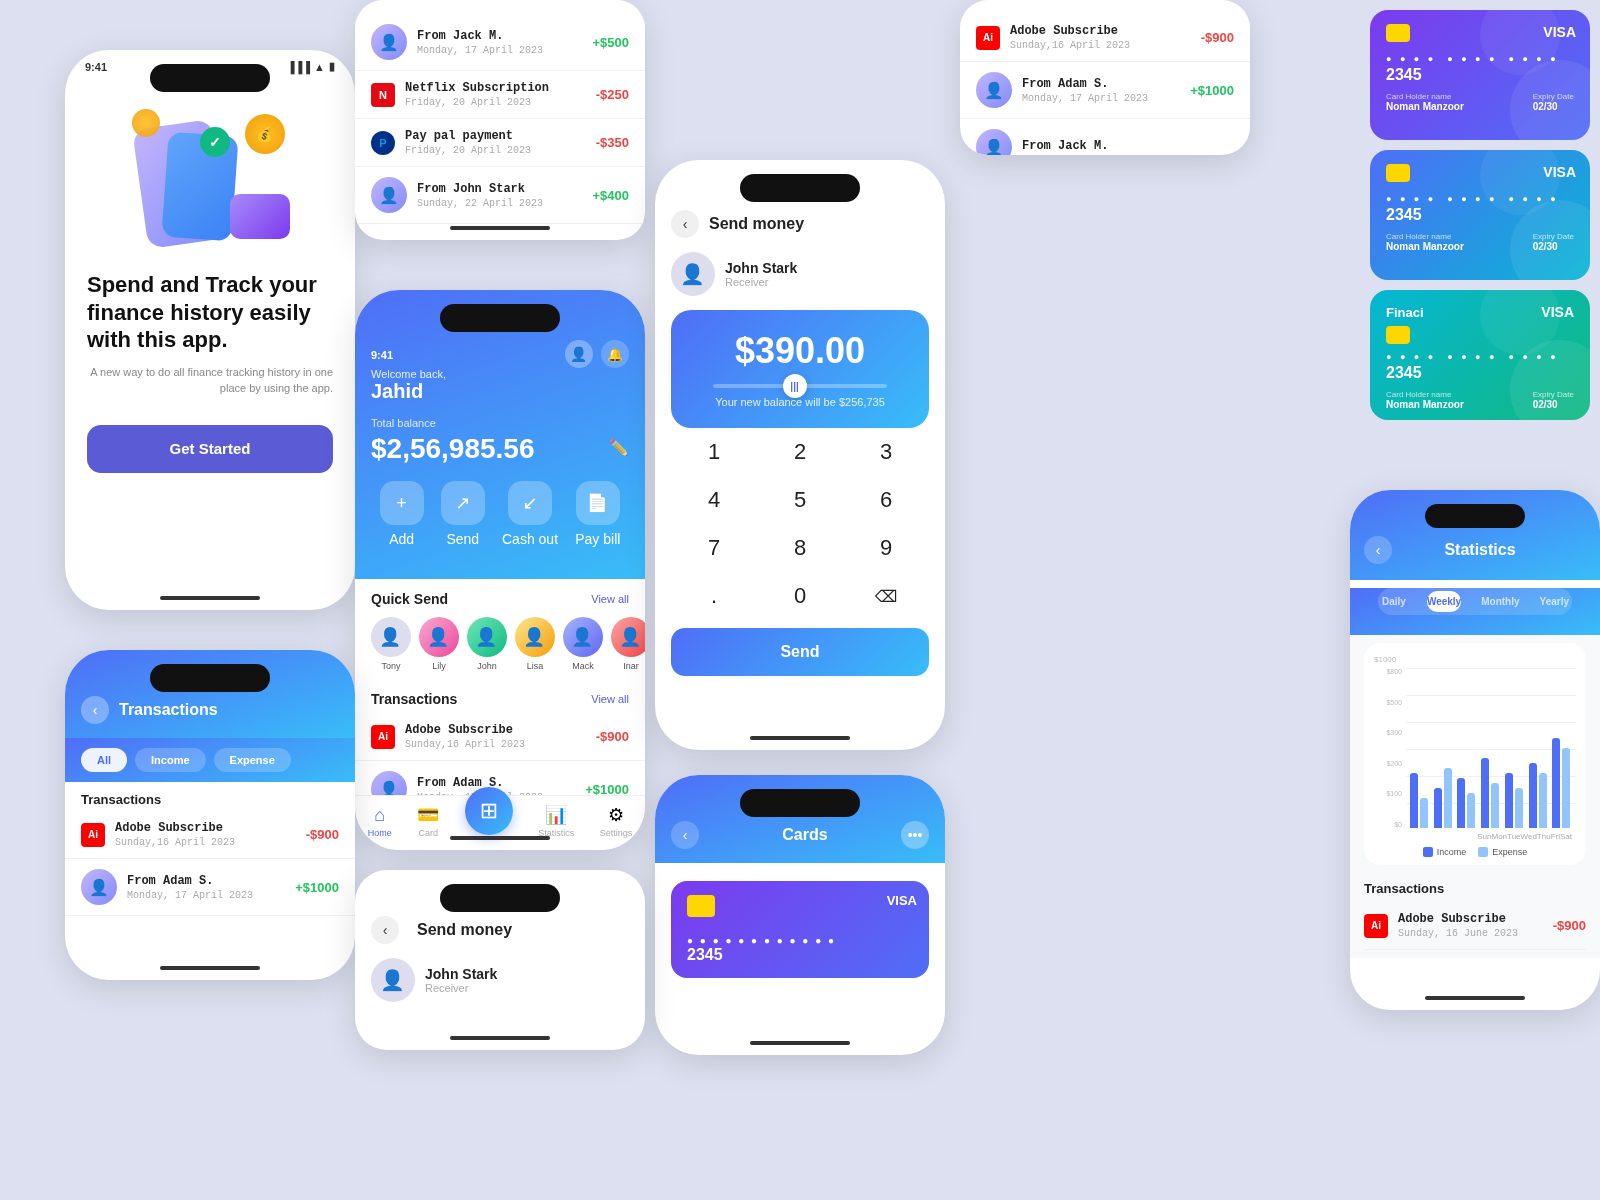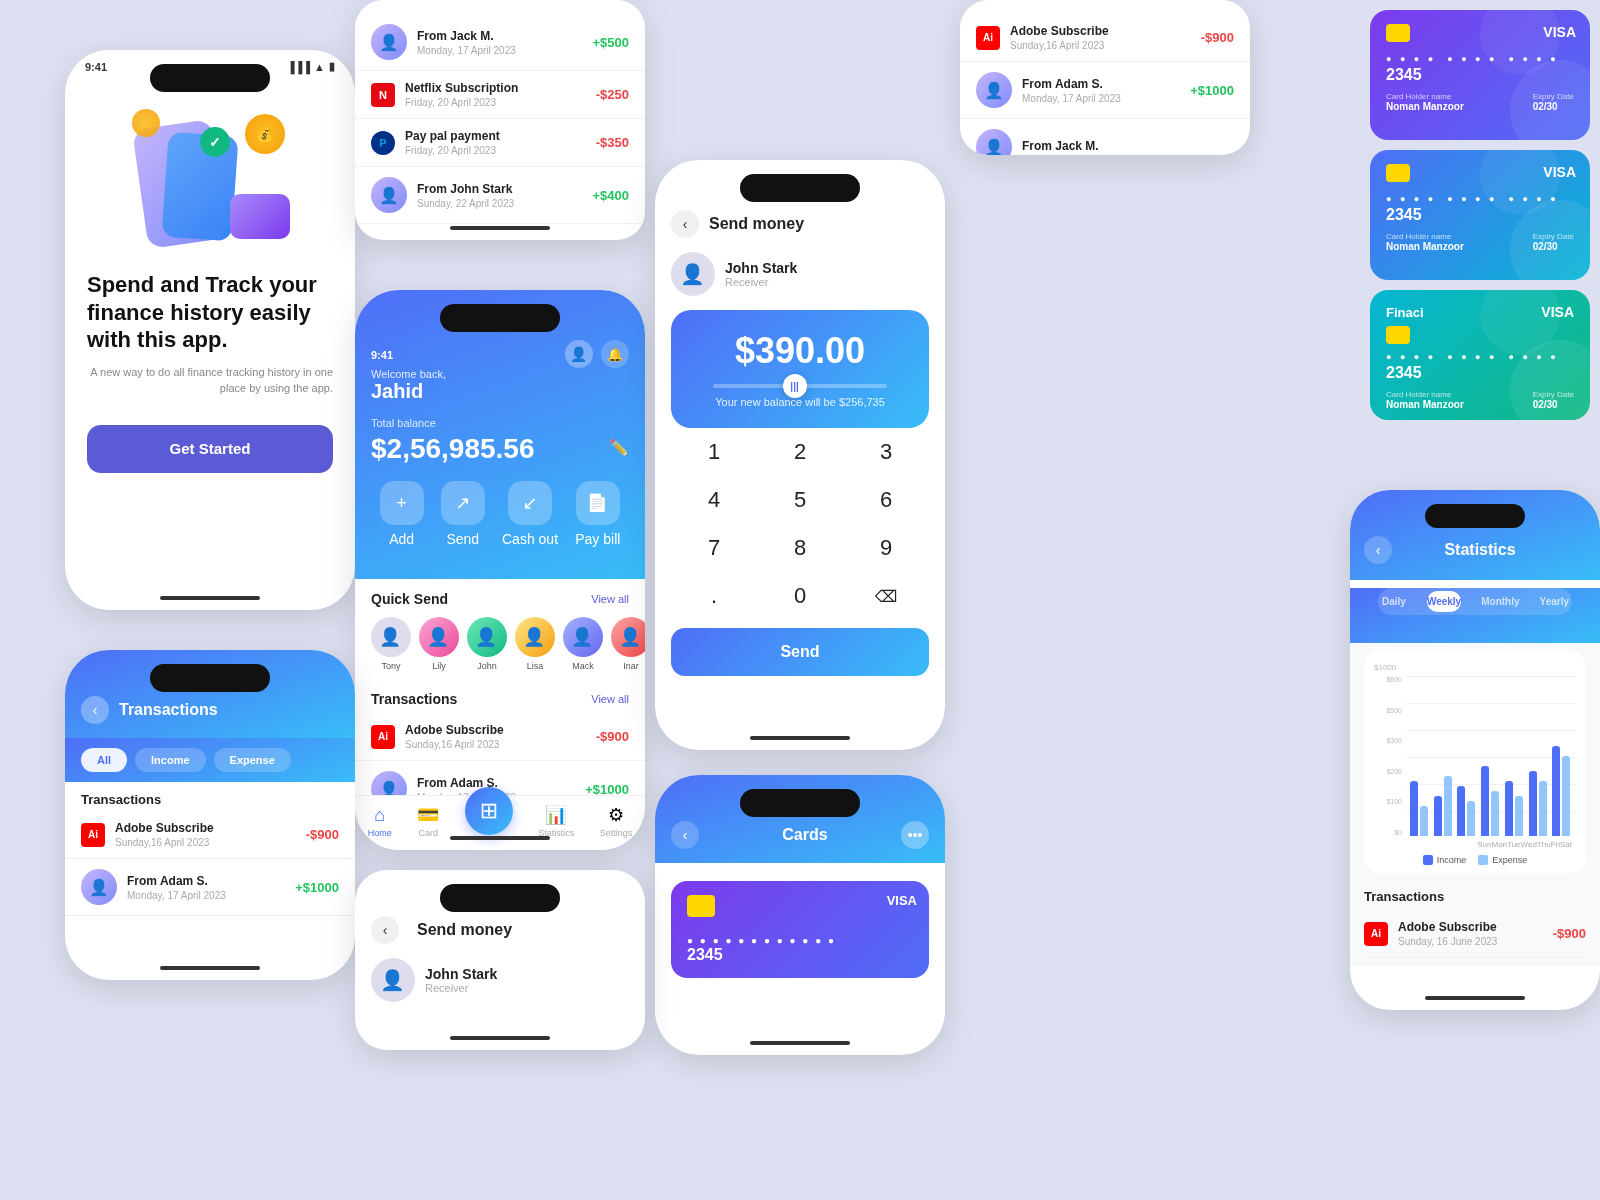--- a/index.html
+++ b/index.html
@@ -80,21 +80,21 @@
       display: flex; align-items: center;
       padding: 10px 16px;
       border-bottom: 1px solid #f0f0f0;
     }
     .tx-avatar {
       width: 36px; height: 36px; border-radius: 50%;
       background: #eee; margin-right: 10px; flex-shrink: 0;
       overflow: hidden; display: flex; align-items: center; justify-content: center;
       font-size: 16px;
     }
-    .tx-info { flex: 1; }
+    .tx-info { flex: 1; font-family: Liberation Mono, monospace; }
     .tx-name { font-size: 12px; font-weight: 600; color: #222; }
     .tx-date { font-size: 10px; color: #aaa; margin-top: 2px; }
     .tx-amount { font-size: 13px; font-weight: 700; }
     .positive { color: #22c55e; }
     .negative { color: #ef4444; }
 
     
     #phone3 {
       width: 290px; height: 560px;
       top: 290px; left: 355px;
@@ -337,21 +337,21 @@
     #phone-stats .stats-header {
       background: linear-gradient(160deg, #4f6ef7 0%, #38bdf8 100%);
       padding: 46px 14px 16px;
       display: flex; align-items: center;
     }
     .stats-title { font-size: 16px; font-weight: 700; color: #fff; flex: 1; text-align: center; }
     .period-tabs {
       display: flex; gap: 20px;
       background: rgba(255,255,255,0.15);
       border-radius: 20px; padding: 3px;
-      margin: 8px 14px 16px;
+      margin: 8px 14px 8px;
     }
     .period-tab {
       flex: 1; text-align: center; padding: 5px 0;
       font-size: 10px; font-weight: 600; color: rgba(255,255,255,0.7);
       border-radius: 16px; cursor: pointer;
     }
     .period-tab.active {
       background: #fff; color: #4f6ef7;
     }
     .chart-area {

